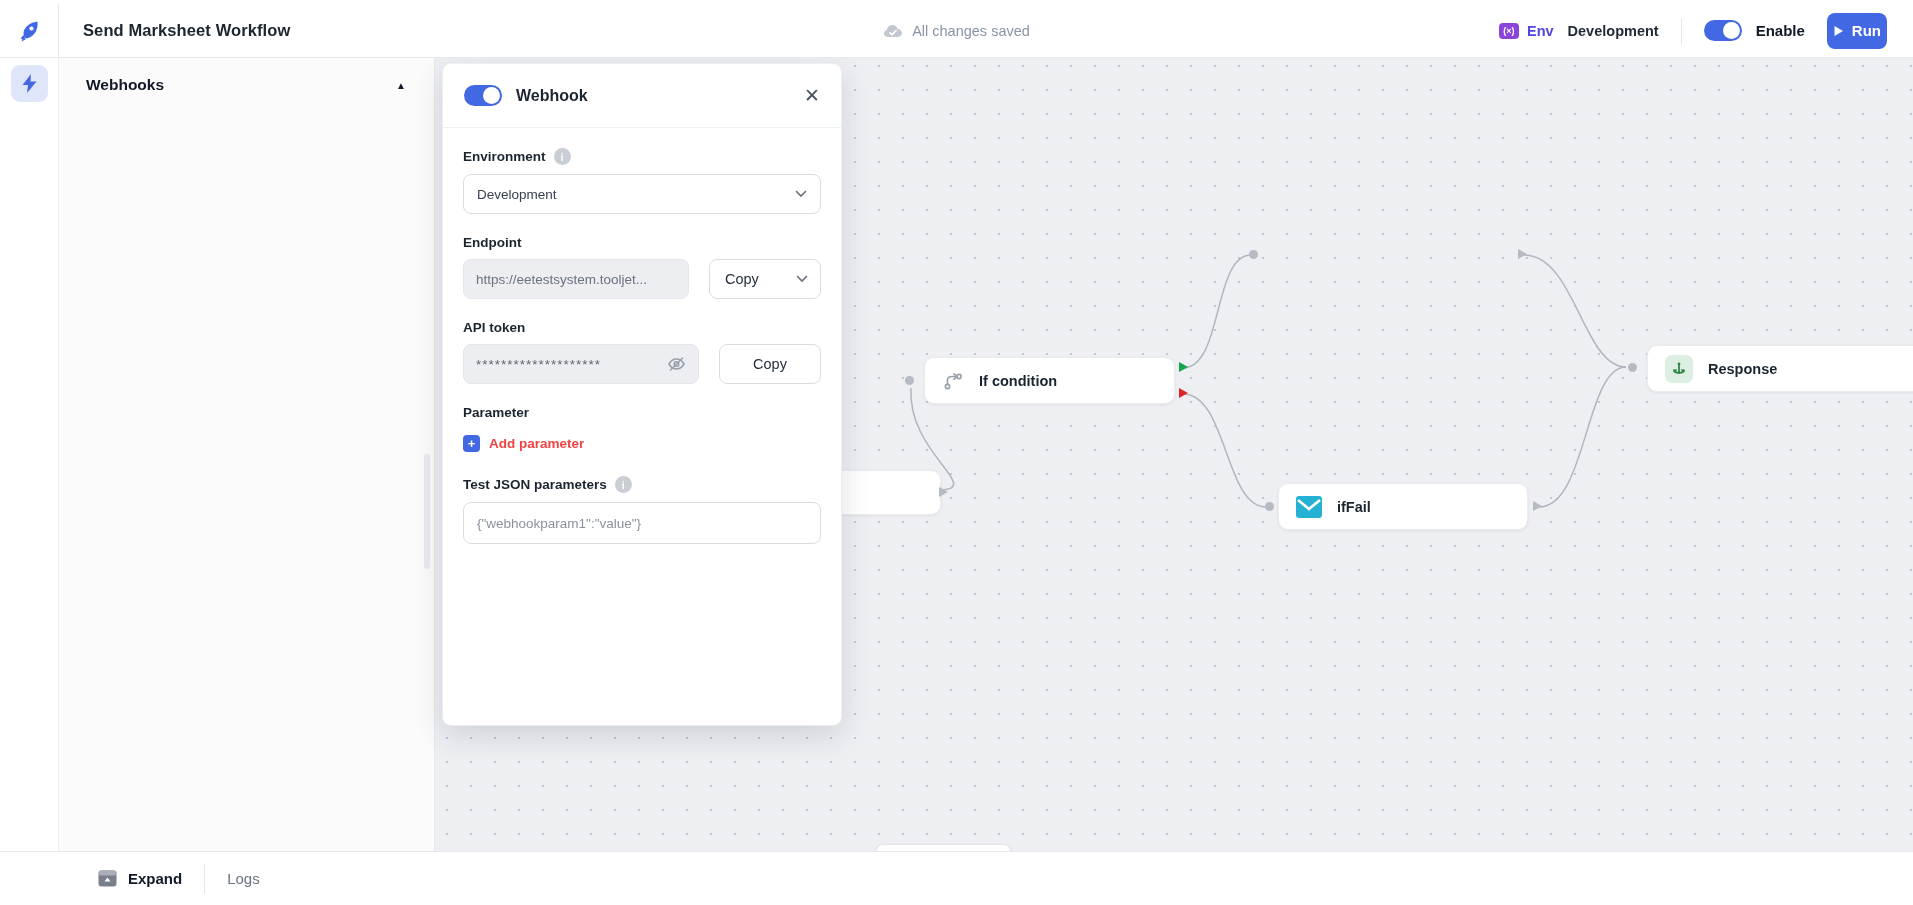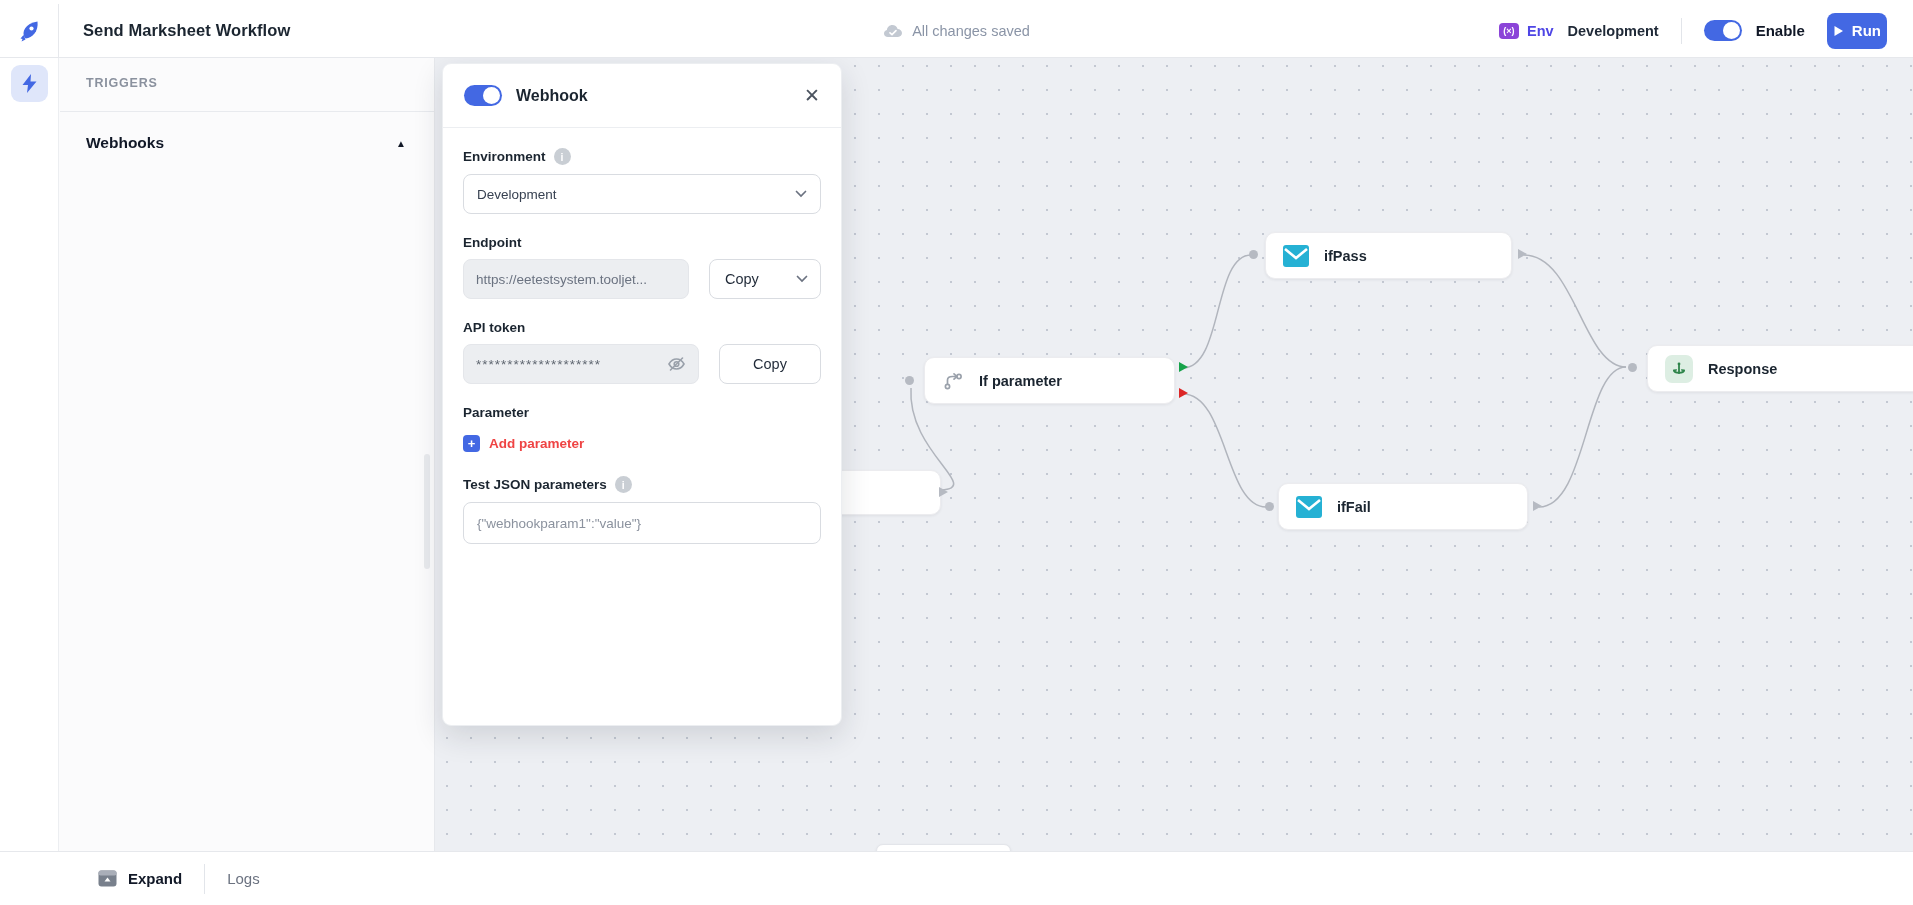--- a/index.html
+++ b/index.html
@@ -101,34 +101,26 @@
 
   <div class="node" style="left:489px; top:303px; width:251px; height:47px;">
     <span>
       <svg width="22" height="22" viewBox="0 0 22 22" fill="none" stroke="#9aa1ab" stroke-width="1.7" stroke-linecap="round">
         <circle cx="5.5" cy="16.5" r="2.1"></circle>
         <path d="M5.5 14.2 V10 C5.5 7.5 8 6.5 10.5 6.5 H13.5"></path>
         <path d="M12 3.8 L14.8 6.5 L12 9.2"></path>
         <circle cx="17" cy="6.5" r="2.1"></circle>
       </svg>
     </span>
-    <span class="node-label">If parameter</span>
+    <span class="node-label">If condition</span>
   </div>
   <div class="handle-circle" style="left:470px; top:322px;"></div>
   <div class="handle-tri" style="left:744px; top:308px; border-left-color:#16a34a;"></div>
   <div class="handle-tri" style="left:744px; top:334px; border-left-color:#dc2626;"></div>
 
-  <div class="node" style="left:830px; top:178px; width:247px; height:47px;">
-    <span class="mail-icon-box">
-      <svg width="26" height="22" viewBox="0 0 26 22">
-          <path d="M2 4 L13 13 L24 4" stroke="#fff" stroke-width="2.6" fill="none"></path>
-        </svg>
-    </span>
-    <span class="node-label">ifPass</span>
-  </div>
   <div class="handle-circle" style="left:814px; top:196px;"></div>
   <div class="handle-tri" style="left:1083px; top:195px;"></div>
 
   <div class="node" style="left:843px; top:429px; width:250px; height:47px;">
     <span class="mail-icon-box">
       <svg width="26" height="22" viewBox="0 0 26 22">
           <path d="M2 4 L13 13 L24 4" stroke="#fff" stroke-width="2.6" fill="none"></path>
         </svg>
     </span>
     <span class="node-label">ifFail</span>
@@ -285,23 +277,20 @@
 
 <div class="sidebar">
   <div class="rail">
     <div class="rail-item">
       <svg width="15" height="19" viewBox="0 0 15 19">
           <path d="M9 0 L0.5 11 H6 L5 19 L14.5 7.5 H8.5 Z" fill="#4368e3"></path>
         </svg>
     </div>
   </div>
   <div class="sb-main">
-    <div class="sb-section">
-      <span class="sb-section-title">TRIGGERS</span>
-    </div>
     <div class="sb-group">
       <span class="sb-group-title">Webhooks</span>
       <span class="collapse-tri">▲</span>
     </div>
     <div class="sb-scroll"></div>
   </div>
 </div>
 
 <div class="footer">
   <div class="expand-btn">

